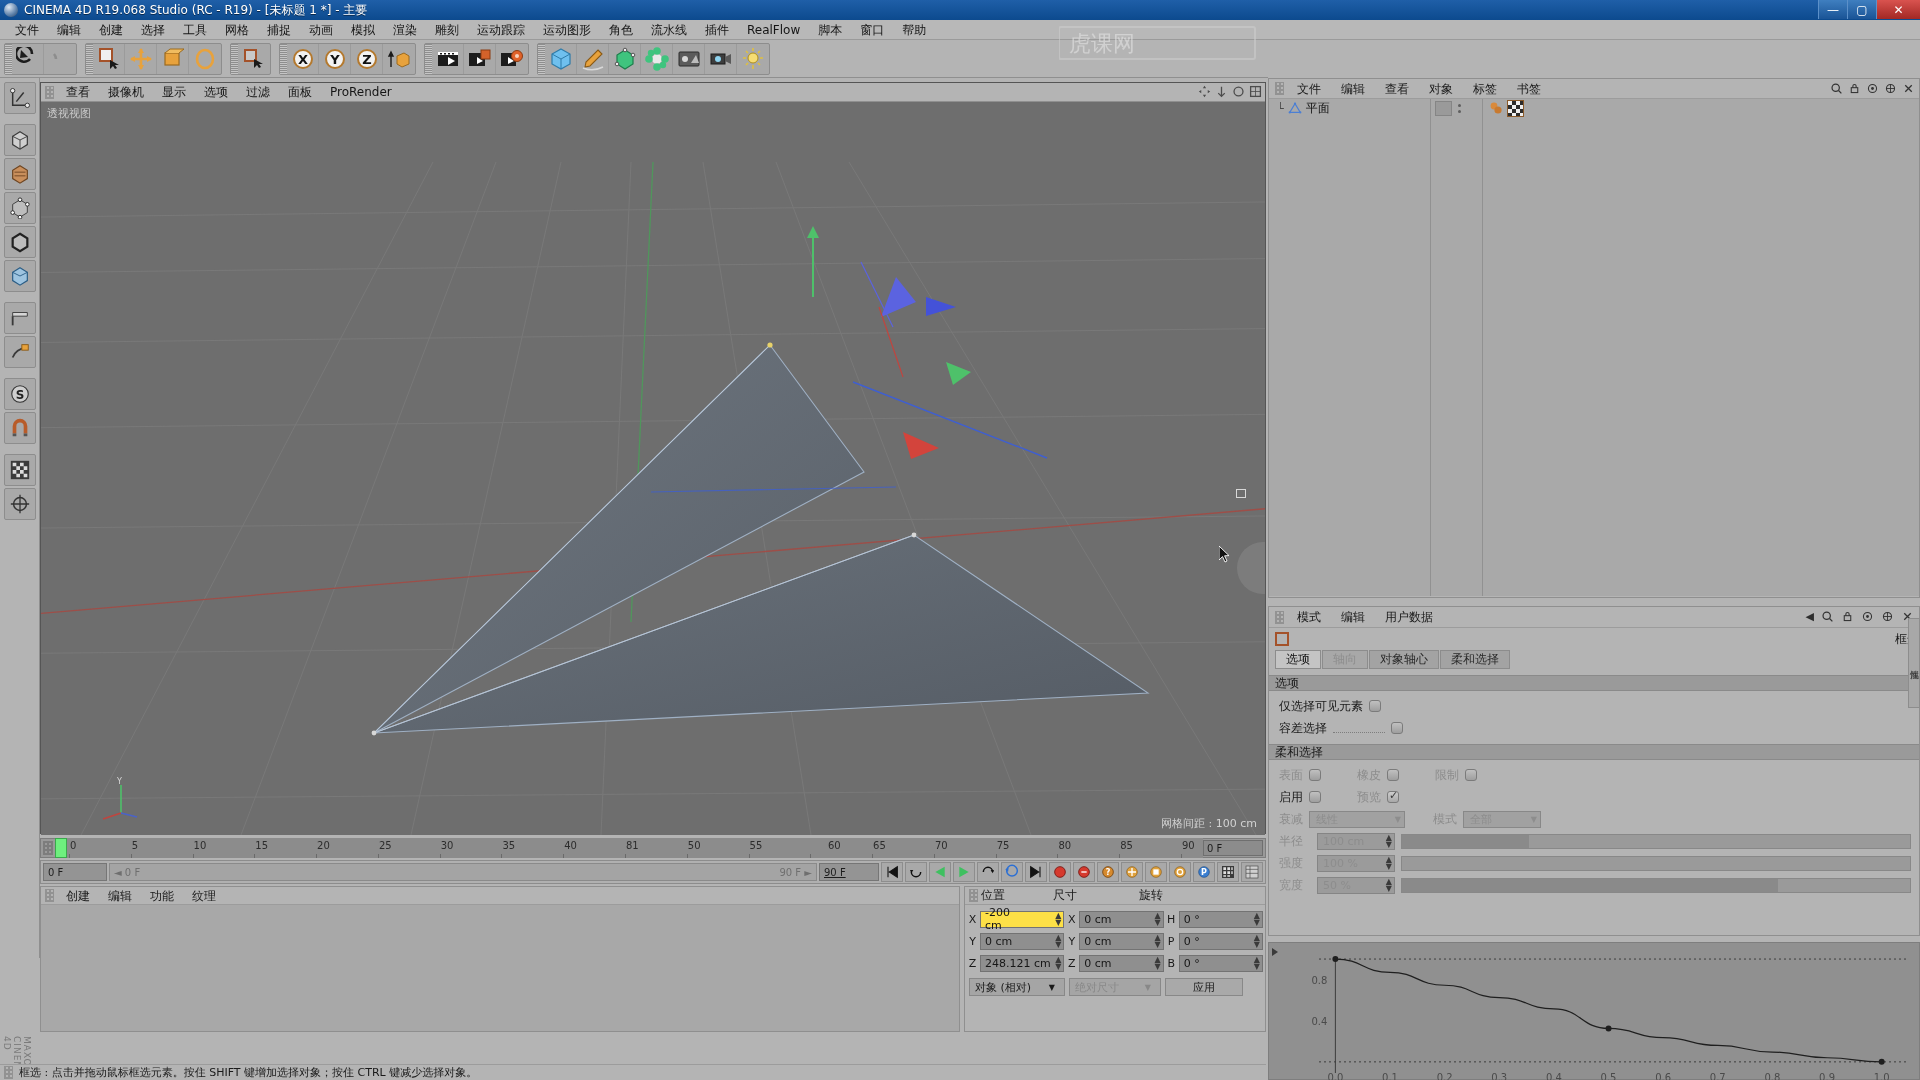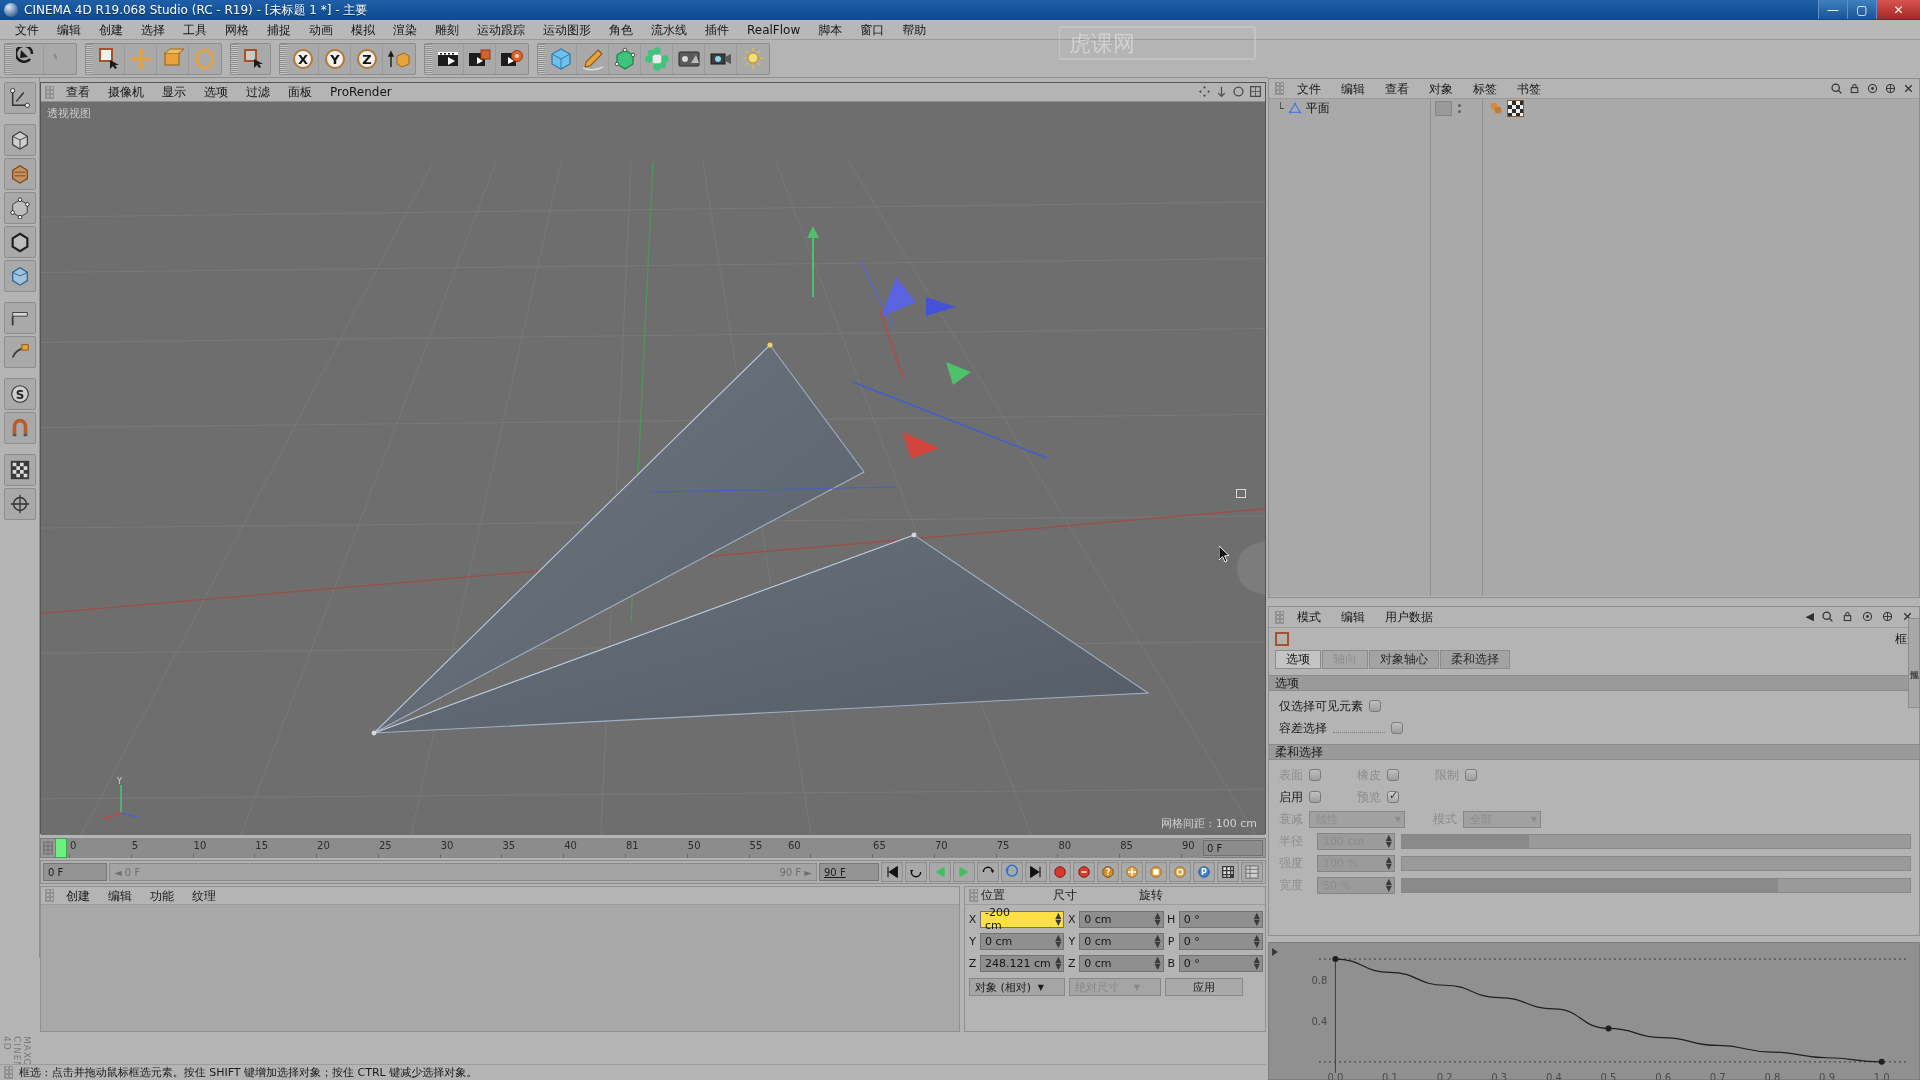--- a/index.html
+++ b/index.html
@@ -116,21 +116,21 @@
   .cm-rows{padding:3px 2px 0 2px;}
   .cm-row{display:flex;align-items:center;height:22px;gap:2px;}
   .cm-lbl{width:11px;font-size:11px;text-align:center;}
   .cm-in{height:17px;background:#8f8f8f;border:1px solid #737373;flex:1;
     display:flex;align-items:center;justify-content:space-between;padding:0 2px 0 4px;
     font-size:11px;color:#161616;}
   .cm-in.sel{background:#fde047;gap:40px;}
   .spin{font-size:8px;color:#3a3a3a;line-height:7px;text-align:center;}
   .cm-bottom{display:flex;align-items:center;gap:4px;padding:4px 4px 0 4px;}
   .cm-sel{height:18px;background:#a5a5a5;border:1px solid #888;font-size:11px;
-    display:flex;align-items:center;justify-content:space-between;padding:0 20px 0 5px;}
+    display:flex;align-items:center;justify-content:space-between;padding:0 9px 0 5px;}
   .cm-apply{height:18px;background:#a9a9a9;border:1px solid #888;font-size:11px;
     display:flex;align-items:center;justify-content:center;width:78px;}
 
   
   .statusbar{position:absolute;left:0;top:986px;width:1266px;height:16px;
     background:#b4b4b4;display:flex;align-items:center;padding-left:4px;
     border-top:1px solid #9c9c9c;font-size:11px;color:#1a1a1a;}
 
   
   .rightcol{position:absolute;left:1268px;top:-20px;width:652px;height:1022px;background:#b4b4b4;}
@@ -606,21 +606,21 @@
           <div class="rtick" style="left: 447.444px;">35</div>
           <div class="rline" style="left: 446.444px;"></div>
           <div class="rtick" style="left: 509.222px;">40</div>
           <div class="rline" style="left: 508.222px;"></div>
           <div class="rtick" style="left: 571px;">81</div>
           <div class="rline" style="left: 570px;"></div>
           <div class="rtick" style="left: 632.778px;">50</div>
           <div class="rline" style="left: 631.778px;"></div>
           <div class="rtick" style="left: 694.556px;">55</div>
           <div class="rline" style="left: 693.556px;"></div>
-          <div class="rtick" style="left: 733px;">60</div>
+          <div class="rtick" style="left: 773px;">60</div>
           <div class="rline" style="left: 755.333px;"></div>
           <div class="rtick" style="left: 818.111px;">65</div>
           <div class="rline" style="left: 817.111px;"></div>
           <div class="rtick" style="left: 879.889px;">70</div>
           <div class="rline" style="left: 878.889px;"></div>
           <div class="rtick" style="left: 941.667px;">75</div>
           <div class="rline" style="left: 940.667px;"></div>
           <div class="rtick" style="left: 1003.44px;">80</div>
           <div class="rline" style="left: 1002.44px;"></div>
           <div class="rtick" style="left: 1065.22px;">85</div>

